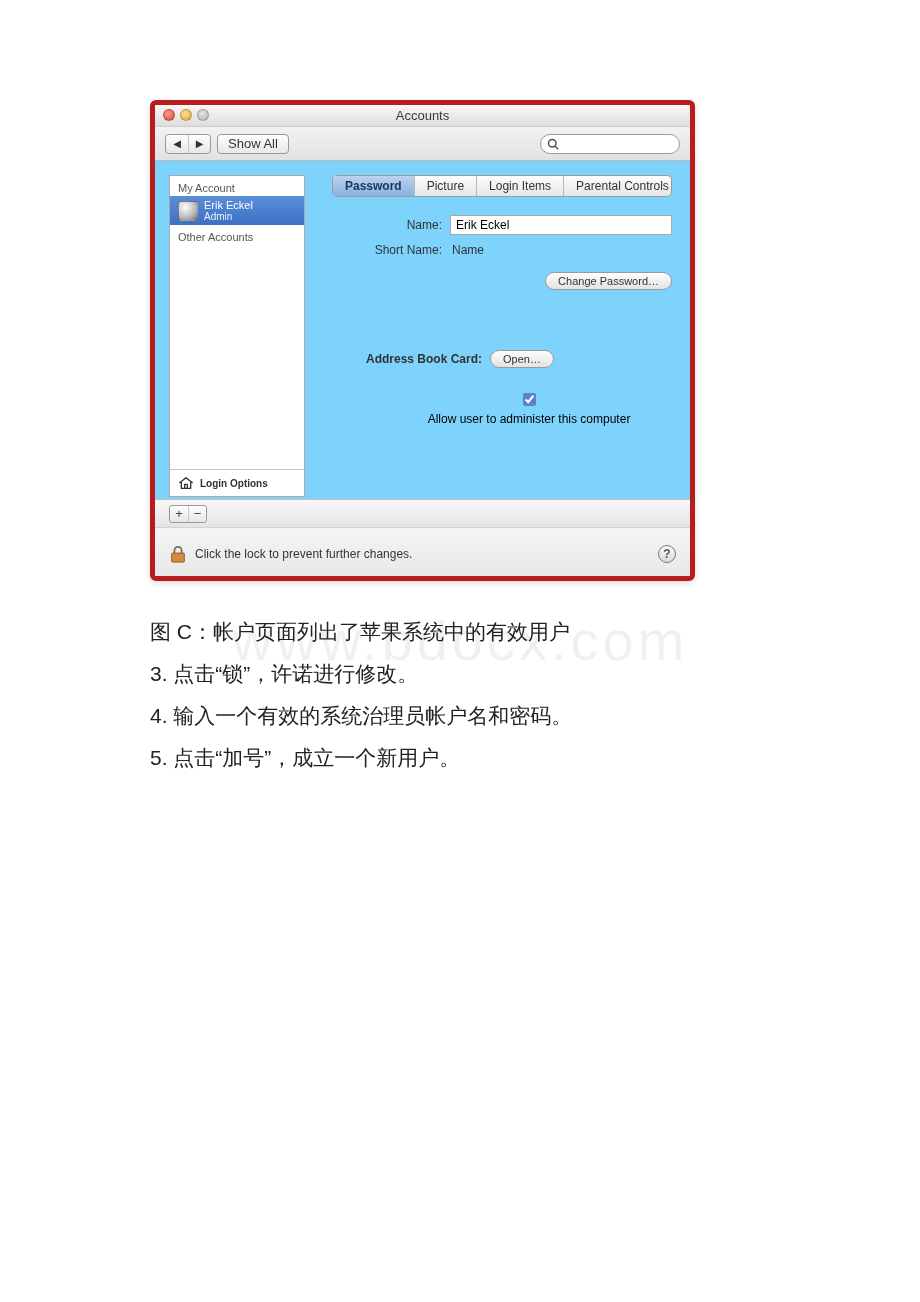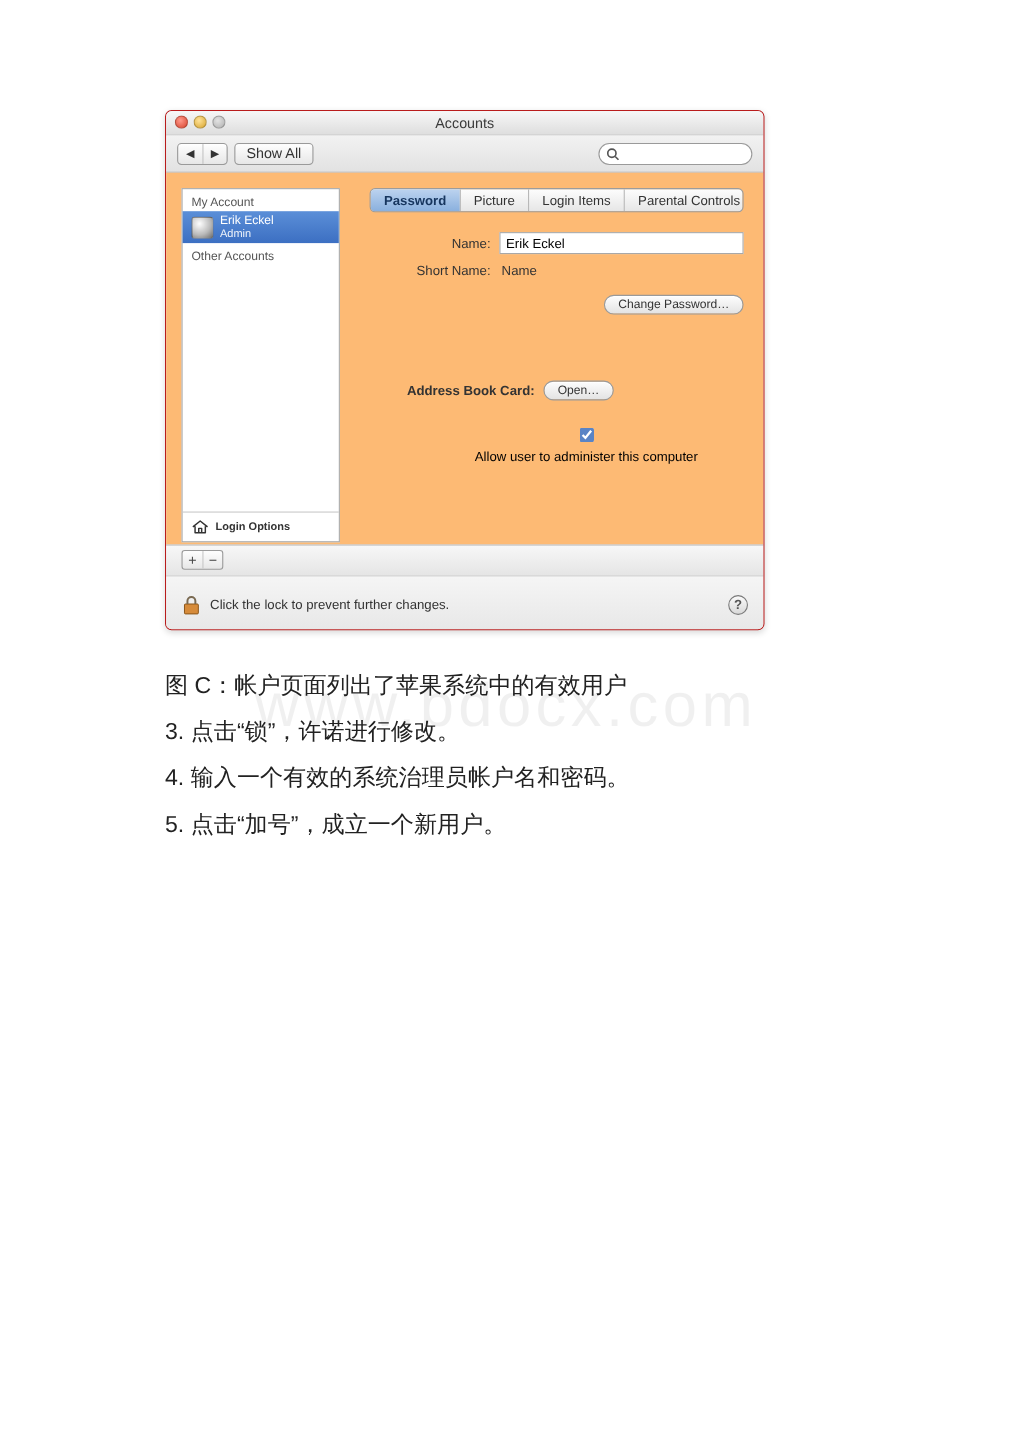--- a/index.html
+++ b/index.html
@@ -8,21 +8,21 @@
     background: #ffffff;
     width: 920px;
     height: 1302px;
     position: relative;
   }
   .page-wrap { padding: 100px 150px 0 150px; }
 
   
   .window {
     width: 545px;
-    border: 1px solid #b91c1c;
+    border: 5px solid #b91c1c;
     border-radius: 6px;
     background: #ededed;
     box-shadow: 0 2px 6px rgba(0,0,0,.15);
     position: relative;
     overflow: hidden;
   }
 
   
   .titlebar {
     height: 22px;
@@ -82,21 +82,21 @@
     border-radius: 10px;
     background: #fff;
     display: flex; align-items: center;
     padding: 0 6px;
     font-size: 12px;
     color: #999;
   }
   .search svg { margin-right: 4px; }
 
   
-  .body { display: flex; min-height: 338px; background: #fdba74; gap: 13px; }
+  .body { display: flex; min-height: 338px; background: #7dd3fc; gap: 13px; }
 
   
   .sidebar {
     width: 156px;
     background: #fff;
     border: 1px solid #a9a9a9;
     margin: 14px 0 0 14px;
     display: flex; flex-direction: column;
     height: 322px;
   }

